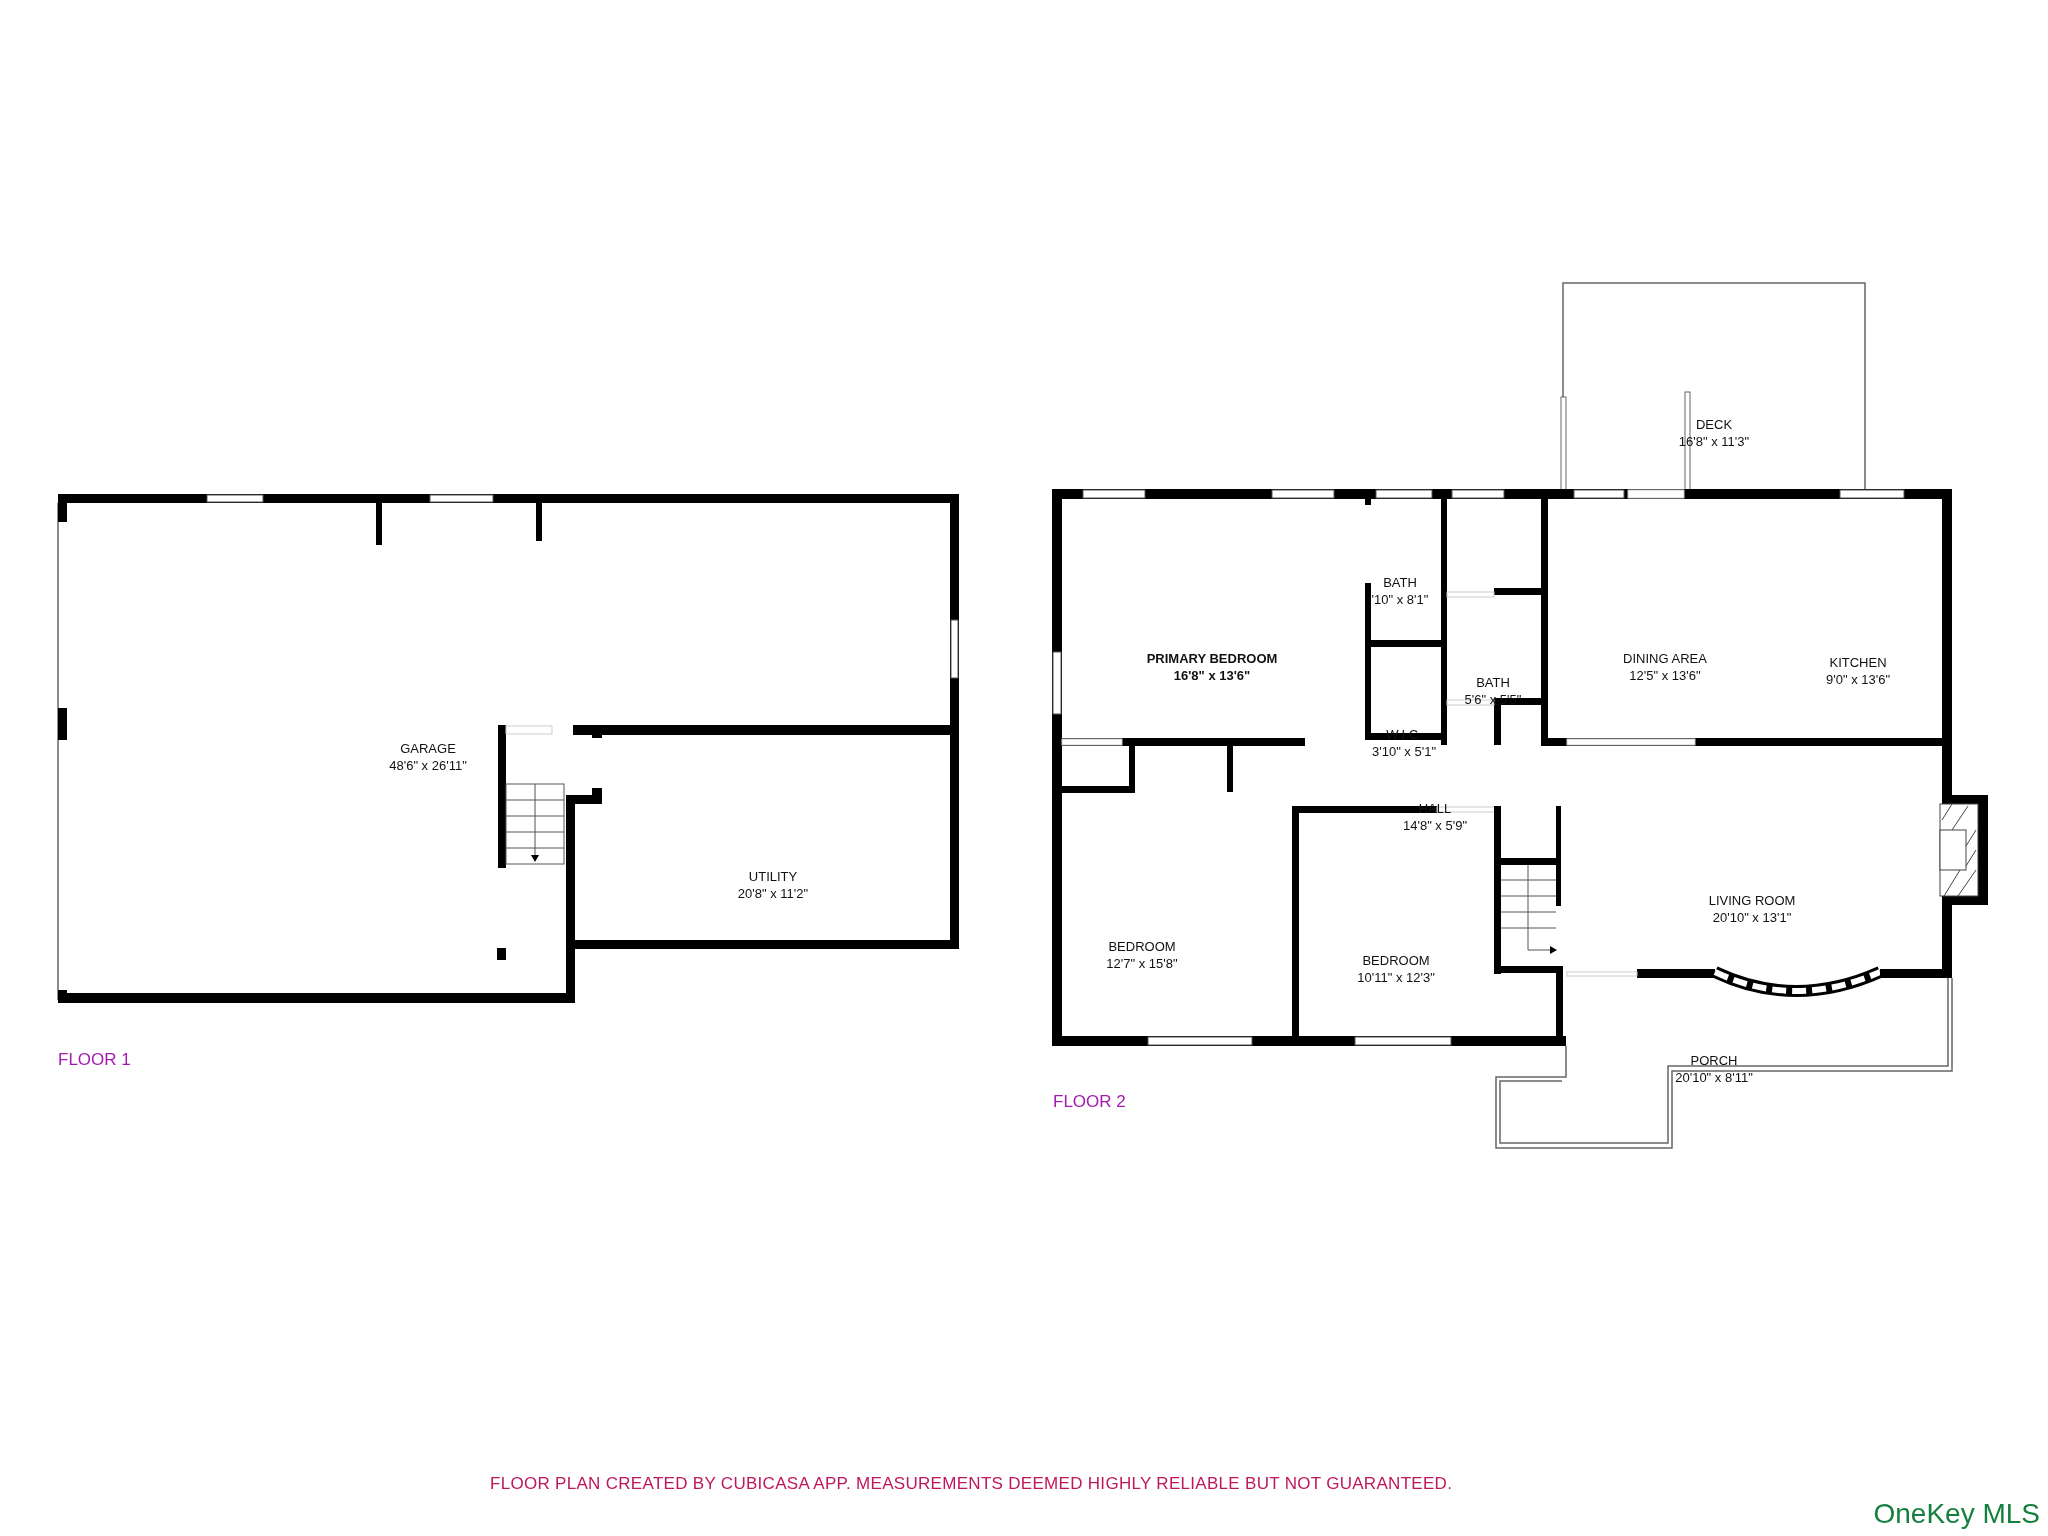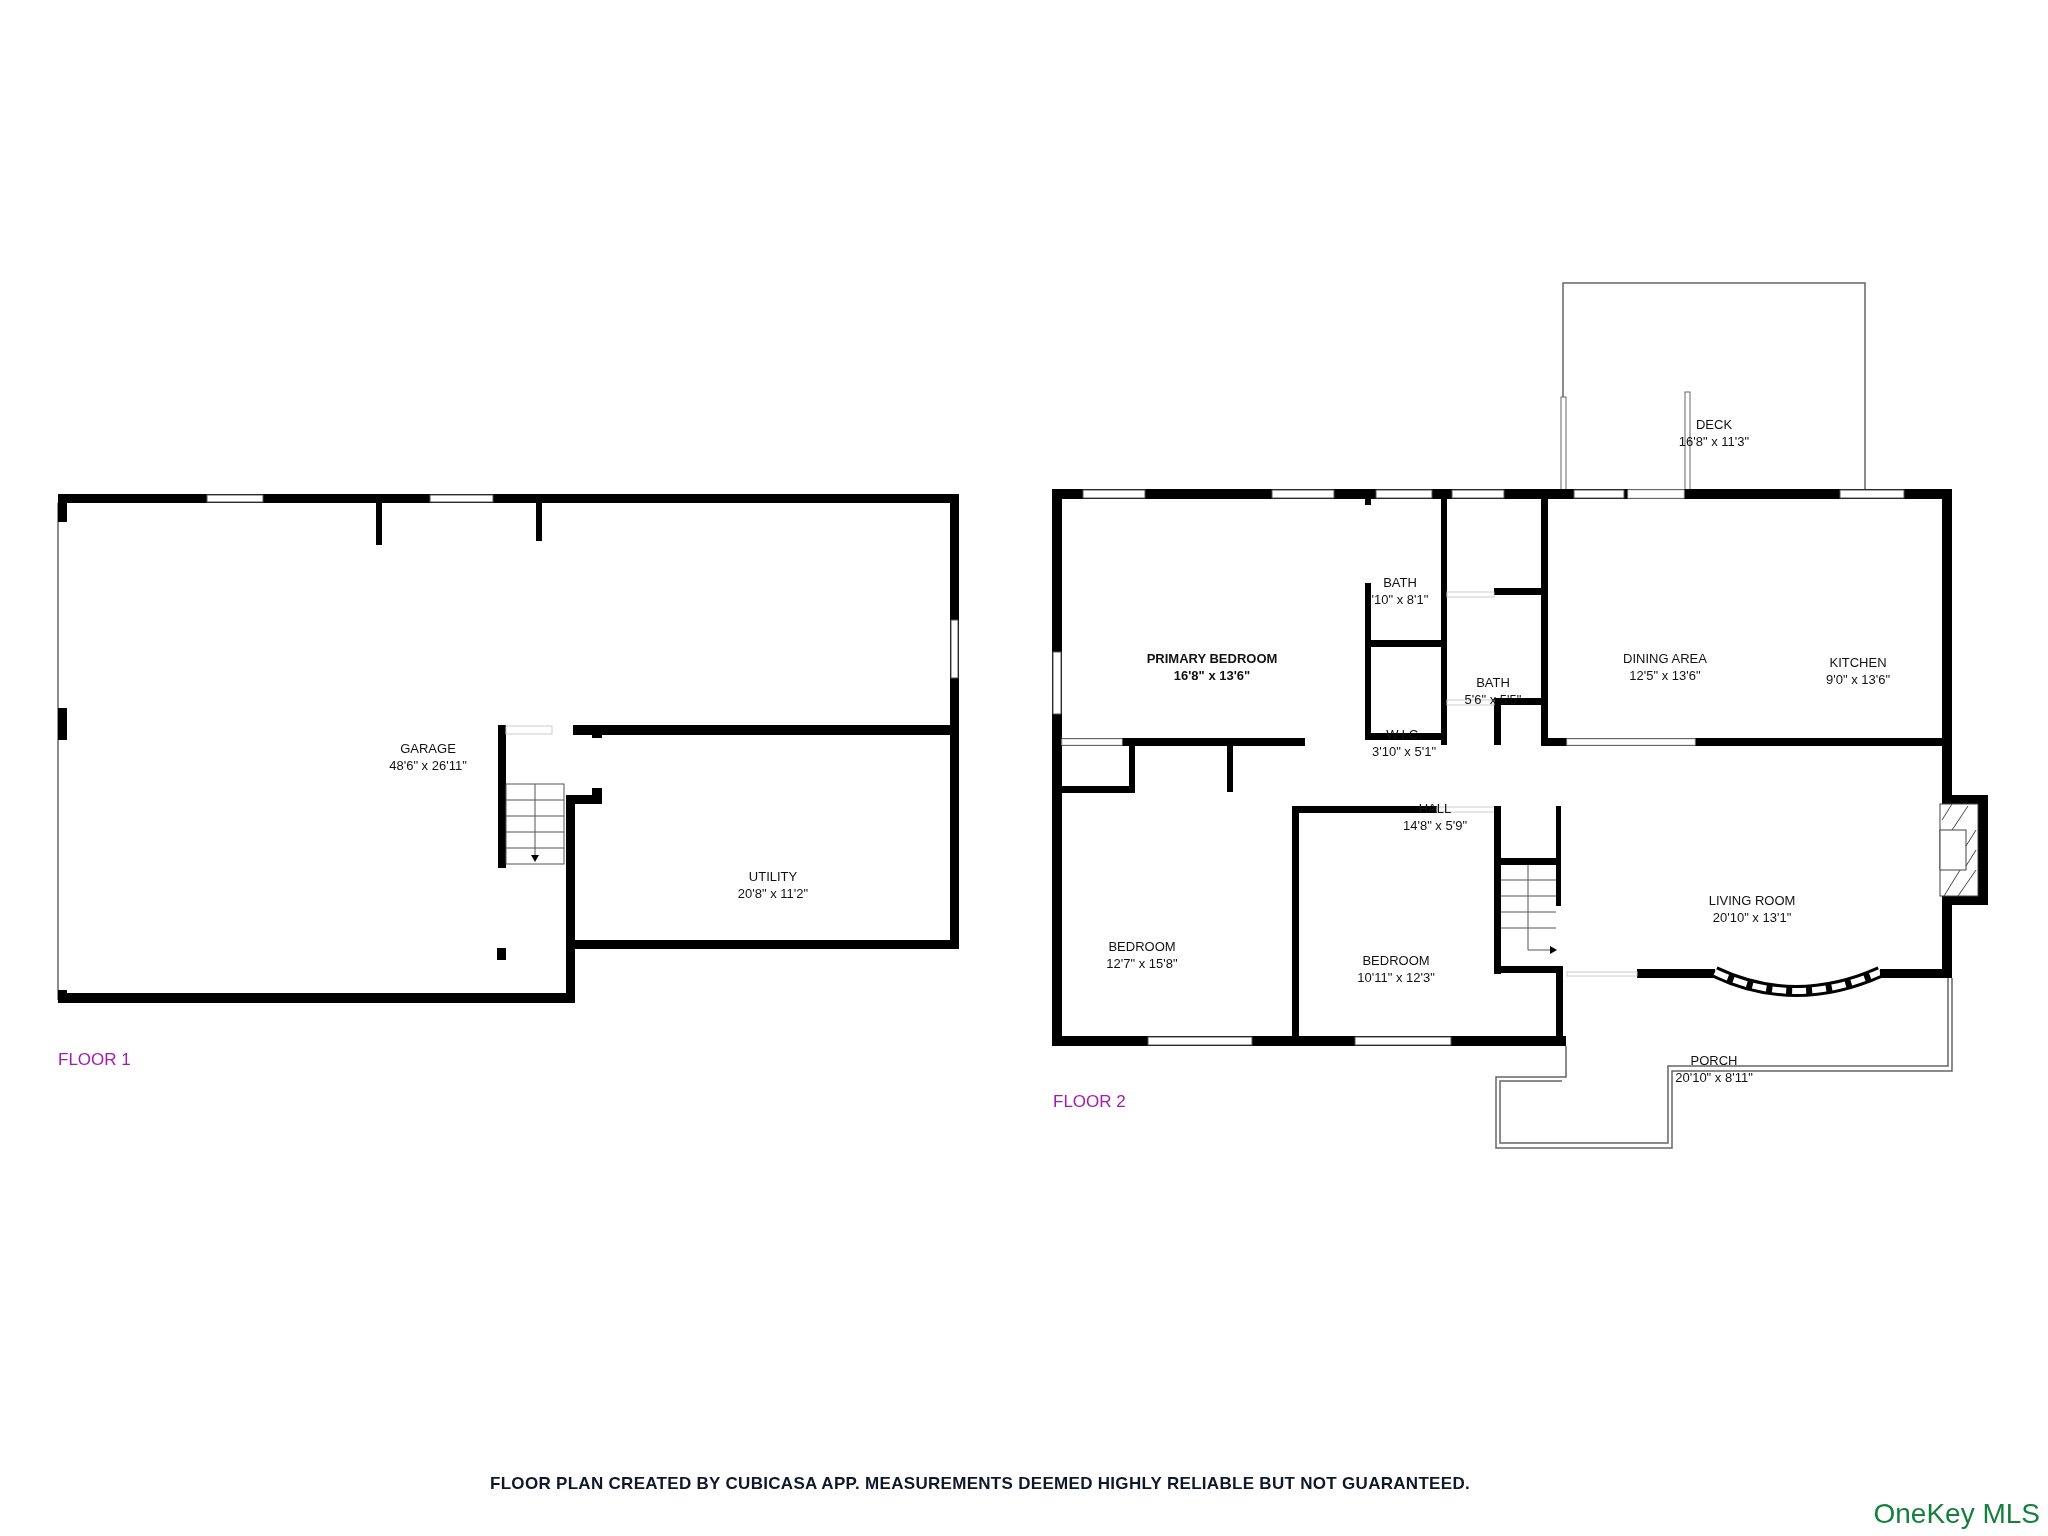--- a/index.html
+++ b/index.html
@@ -6,22 +6,22 @@
   body { width:2048px; height:1536px; position:relative; overflow:hidden;
          font-family:"Liberation Sans", sans-serif; }
   #plan { position:absolute; left:0; top:0; width:2048px; height:1536px; }
   .wall { fill:#000; }
   .win  { fill:#fff; stroke:#555; stroke-width:1; }
   .thin { fill:none; stroke:#666; stroke-width:1.5; }
   .open { fill:#fff; stroke:#ccc; stroke-width:1; }
   .room-label { position:absolute; text-align:center; font-size:13px; color:#111;
                 line-height:17px; transform:translateX(-50%); white-space:nowrap;margin-top:34px; }
   .floor-label { position:absolute; font-size:17px; color:#a21caf; }
-  .footer-note { position:absolute; left:490px; top:1474px; font-size:17px; color:#0f172a;
-                 letter-spacing:0.3px;font-weight:bold; }
+  .footer-note { position:absolute; left:490px; top:1474px; font-size:17px; color:#be185d;
+                 letter-spacing:0.3px; }
   .watermark { position:absolute; right:8px; top:1498px; font-size:28px; color:#15803d; }
 </style>
 </head>
 <body>
 
 <svg id="plan" viewBox="0 0 2048 1536" xmlns="http://www.w3.org/2000/svg">
 
   <g>
 
     <line class="thin" x1="58" y1="503" x2="58" y2="1000" stroke="#ddd"></line>

